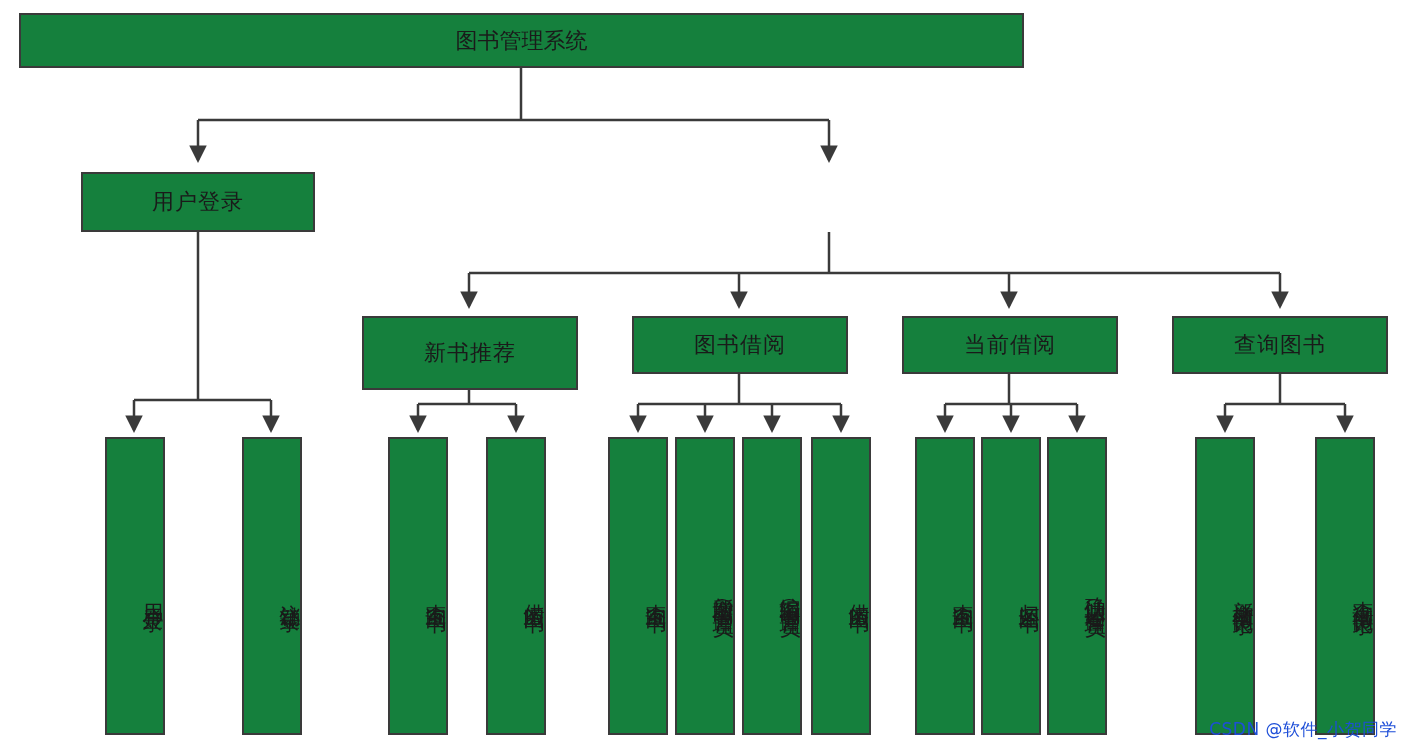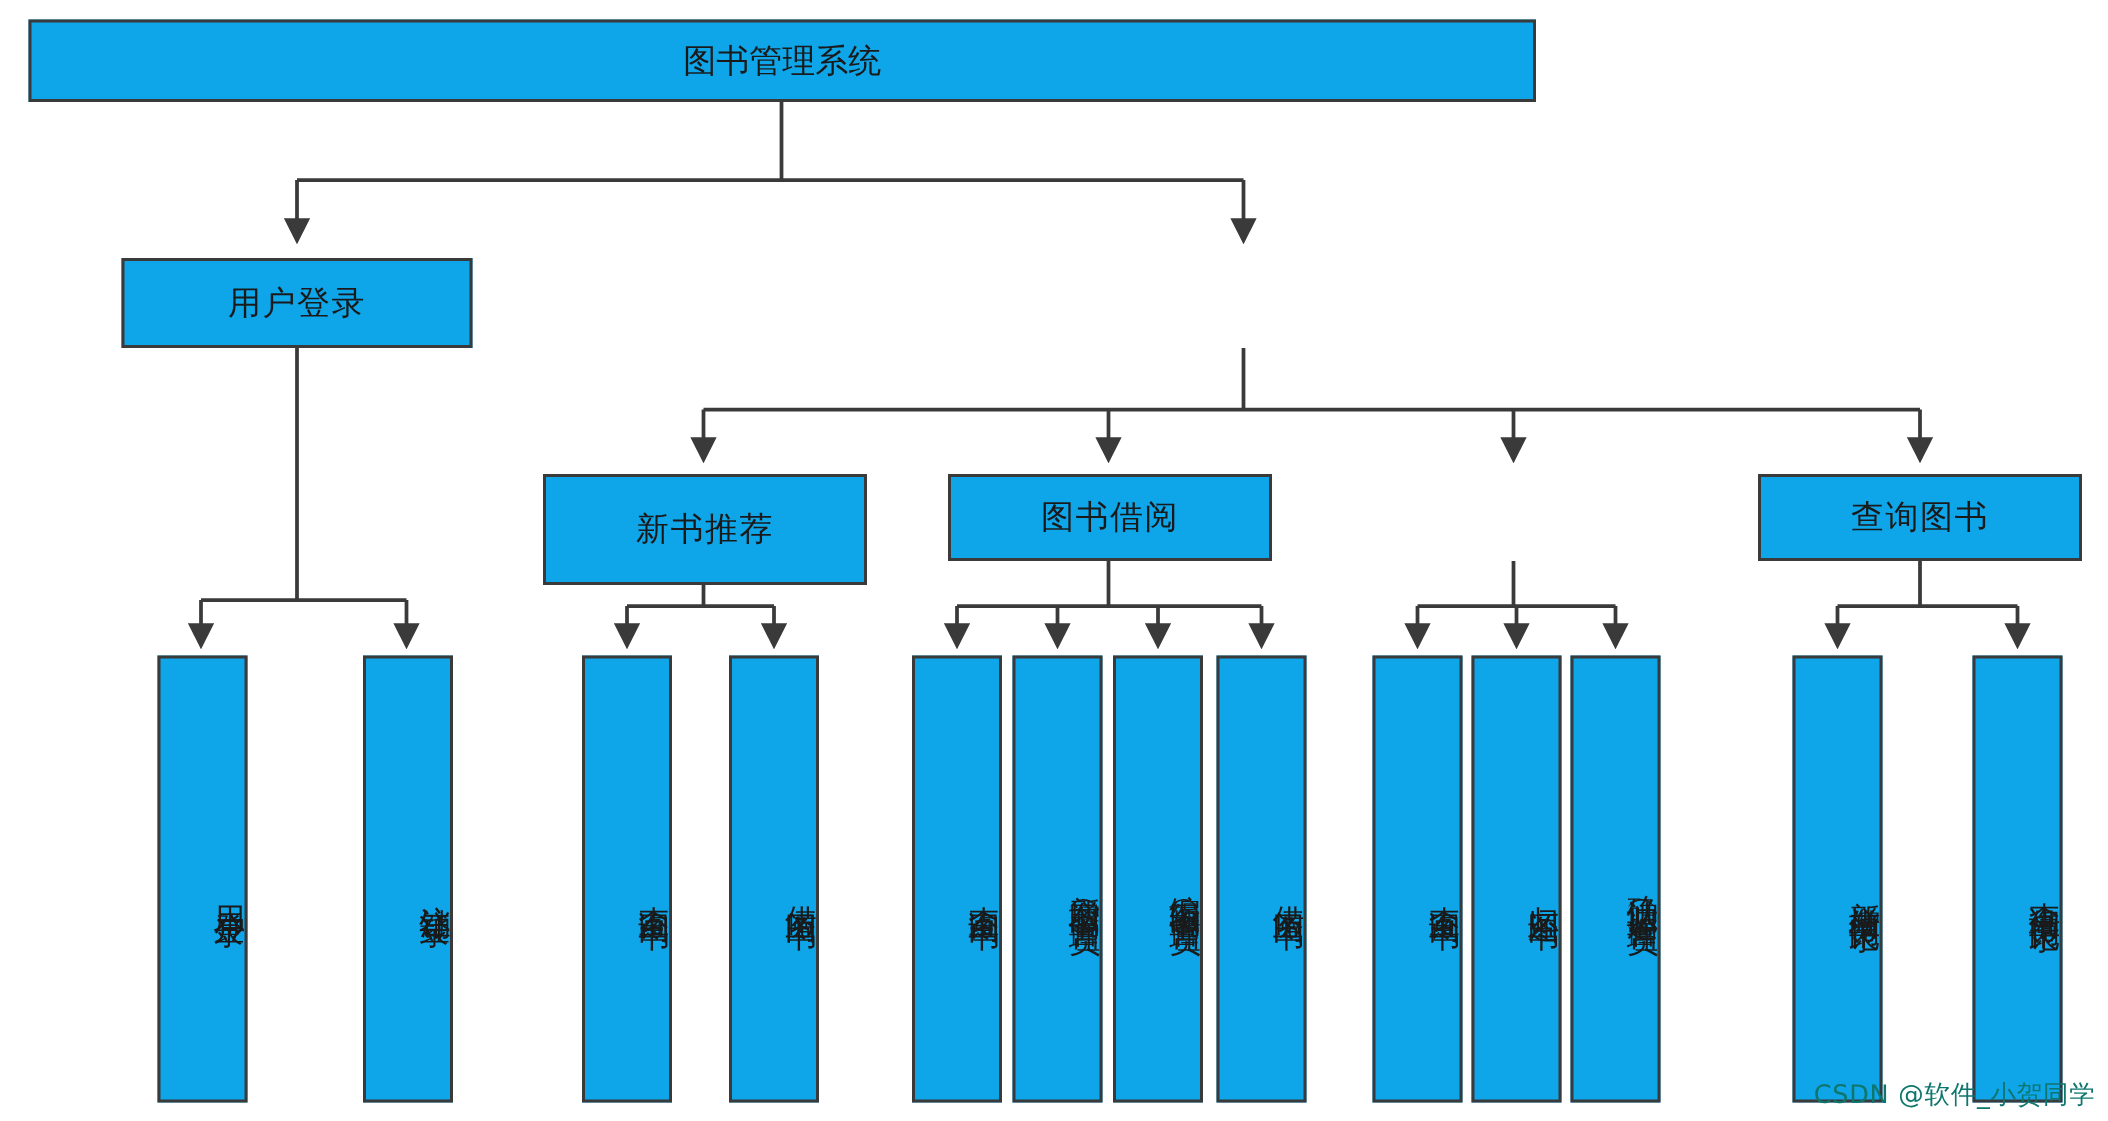--- a/index.html
+++ b/index.html
@@ -9,21 +9,21 @@
     font-family:"DejaVu Sans","Liberation Sans",sans-serif;
     overflow:hidden;
     position:relative;
   }
   #diagram-root{position:absolute;left:0;top:0;width:1405px;height:747px;}
   svg.connectors{position:absolute;left:0;top:0;width:1405px;height:747px;pointer-events:none;}
 
   .node{
     position:absolute;
     box-sizing:border-box;
-    background:#0ea5e9;
+    background:#15803d;
     border:2px solid #3a3a3a;
     display:flex;
     align-items:center;
     justify-content:center;
     color:#1a1a1a;
   }
   .node.h{ font-size:22px; letter-spacing:1px; }
   .node.root{ font-size:22px; }
   .node.leaf{
     writing-mode:vertical-rl;
@@ -39,21 +39,21 @@
     writing-mode:vertical-rl;
     text-orientation:upright;
     white-space:nowrap;
     letter-spacing:3px;
   }
   .watermark{
     position:absolute;
     right:8px;
     bottom:6px;
     font-size:17px;
-    color:#0f766e;
+    color:#1d4ed8;
     letter-spacing:0.5px;
     white-space:nowrap;
   }
 </style>
 </head>
 <body>
 
 <div id="diagram-root">
 
   <svg class="connectors" viewBox="0 0 1405 747">
@@ -113,20 +113,23 @@
   <div class="node h" style="left:81px;top:172px;width:234px;height:60px;">
     <span>用户登录</span>
   </div>
 
   <div class="node h" style="left:362px;top:316px;width:216px;height:74px;">
     <span>新书推荐</span>
   </div>
   <div class="node h" style="left:632px;top:316px;width:216px;height:58px;">
     <span>图书借阅</span>
   </div>
+  <div class="node h" style="left:902px;top:316px;width:216px;height:58px;">
+    <span>当前借阅</span>
+  </div>
   <div class="node h" style="left:1172px;top:316px;width:216px;height:58px;">
     <span>查询图书</span>
   </div>
 
   <div class="node leaf" style="left:105px;top:437px;width:60px;height:298px;">
     <span class="label-v">用户登录</span>
   </div>
   <div class="node leaf" style="left:242px;top:437px;width:60px;height:298px;">
     <span class="label-v">注销登录</span>
   </div>

